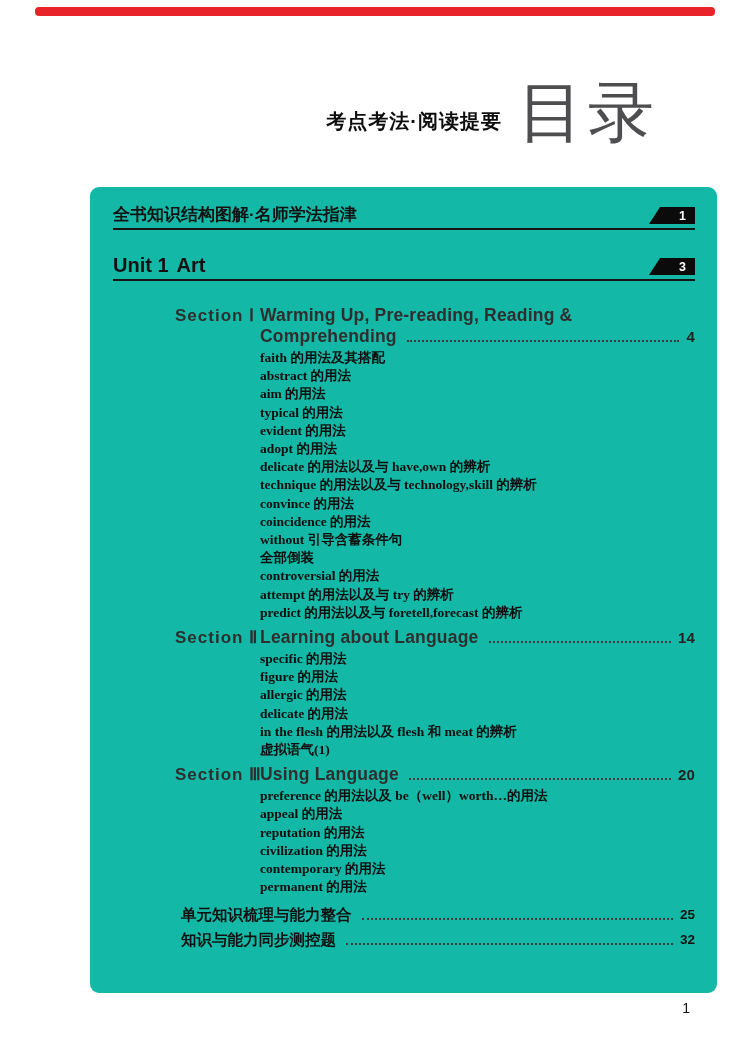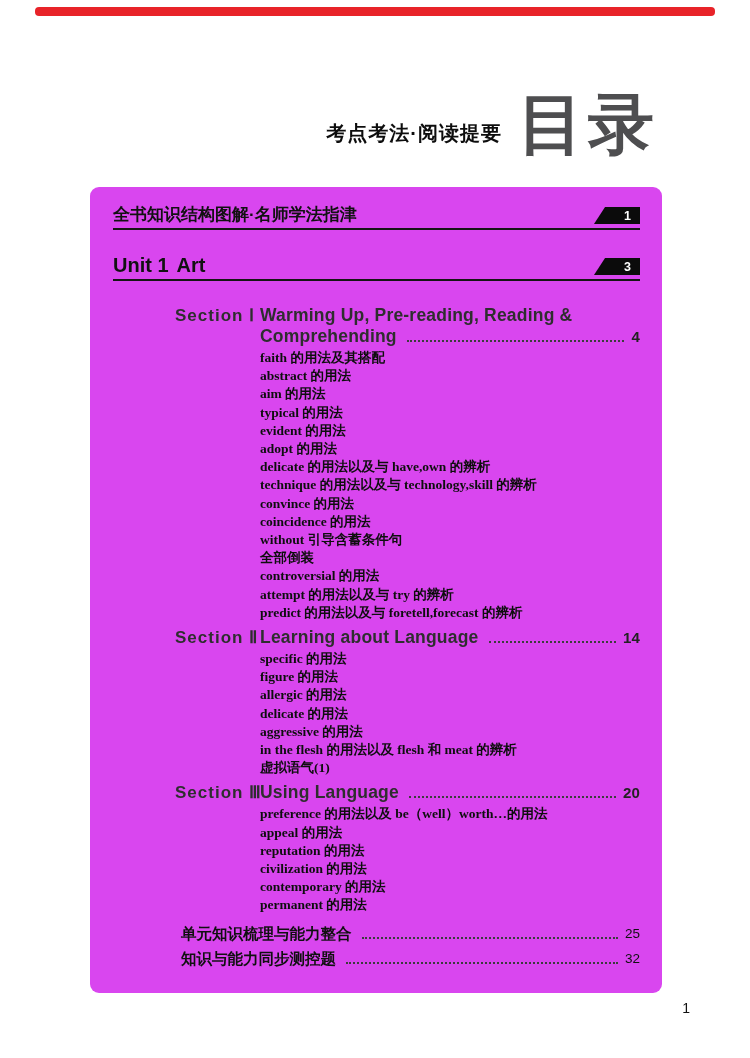--- a/index.html
+++ b/index.html
@@ -1,26 +1,26 @@
 <!DOCTYPE html>
 <html><head>
 <meta charset="utf-8">
 <style>
   html,body{margin:0;padding:0;}
   body{
     width:750px;height:1058px;background:#ffffff;position:relative;overflow:hidden;
     font-family:"Liberation Sans",sans-serif;color:#111;
   }
   .red-bar{position:absolute;left:35px;top:7px;width:680px;height:9px;background:#e82329;border-radius:4px;}
-  .masthead{position:absolute;top:92px;right:92px;display:flex;align-items:flex-end;}
+  .masthead{position:absolute;top:80px;right:92px;display:flex;align-items:flex-end;}
   .kicker{font-size:20px;font-weight:bold;color:#0d0d0d;letter-spacing:1px;margin:0 16px 10px 0;white-space:nowrap;}
-  .big-title{font-size:66px;font-weight:700;color:#4e4e50;line-height:0.98;letter-spacing:4px;white-space:nowrap;}
+  .big-title{font-size:66px;font-weight:400;color:#4e4e50;line-height:0.98;letter-spacing:4px;white-space:nowrap;}
   .toc-box{
-    position:absolute;left:90px;top:187px;width:572px;height:806px;box-sizing:border-box;
-    background:#d946ef;border-radius:9px;padding:18px 22px 0 23px;
+    position:absolute;left:90px;top:187px;width:627px;height:806px;box-sizing:border-box;
+    background:#14b8a6;border-radius:9px;padding:18px 22px 0 23px;
   }
   .hrow{position:relative;border-bottom:2px solid #151515;padding-bottom:3px;}
   .hrow .row-label{font-weight:bold;}
   .front-row{font-size:17px;line-height:20px;margin-bottom:24px;}
   .unit-row{font-size:20px;line-height:22px;margin-bottom:24px;}
   .unit-title{margin-left:8px;}
   .tag{
     position:absolute;right:0;bottom:4px;width:46px;height:17px;background:#0b0b0b;color:#fff;
     clip-path:polygon(24% 0,100% 0,100% 100%,0 100%);
     font-size:12.5px;font-weight:bold;display:flex;align-items:center;justify-content:flex-end;
@@ -30,21 +30,21 @@
   .sec-label{width:85px;flex:0 0 85px;font-size:17px;font-weight:bold;color:#2e2e2e;letter-spacing:1px;line-height:21px;white-space:nowrap;}
   .sec-main{flex:1;min-width:0;}
   .sec-line{display:flex;line-height:21px;font-size:17.5px;font-weight:bold;color:#2e2e2e;letter-spacing:0.2px;}
   .leader{flex:1;border-bottom:2.5px dotted #3c3c3c;margin:0 7px 5px 10px;min-width:20px;}
   .sec-page{font-size:15px;font-weight:bold;color:#222;align-self:flex-end;}
   .items{margin-top:2px;}
   .item{font-family:"Liberation Serif",serif;font-weight:bold;font-size:13.5px;line-height:18.2px;color:#0e0e0e;white-space:nowrap;}
   .tail-rows{margin-left:68px;margin-top:6px;}
   .tail-row{display:flex;line-height:25px;font-size:15.5px;font-weight:bold;color:#101010;}
   .tail-row .leader{margin-bottom:7px;}
-  .tail-page{font-size:13.5px;font-weight:normal;align-self:flex-end;}
+  .tail-page{font-size:13.5px;font-weight:bold;align-self:flex-end;}
   .folio{position:absolute;top:1000px;right:60px;font-size:14px;color:#111;}
 </style>
 </head>
 <body>
 
 <div class="red-bar"></div>
 
 <div class="masthead">
   <span class="kicker">考点考法·阅读提要</span>
   <span class="big-title">目录</span>
@@ -103,21 +103,20 @@
           <div class="sec-line">
             <span>Learning about Language</span>
             <span class="leader"></span>
             <span class="sec-page">14</span>
           </div>
           <div class="items">
             <div class="item">specific 的用法</div>
             <div class="item">figure 的用法</div>
             <div class="item">allergic 的用法</div>
             <div class="item">delicate 的用法</div>
-            <div class="item">aggressive 的用法</div>
             <div class="item">in the flesh 的用法以及 flesh 和 meat 的辨析</div>
             <div class="item">虚拟语气(1)</div>
           </div>
         </div>
       </div>
       <div class="section">
         <div class="sec-label">Section Ⅲ</div>
         <div class="sec-main">
           <div class="sec-line">
             <span>Using Language</span>

